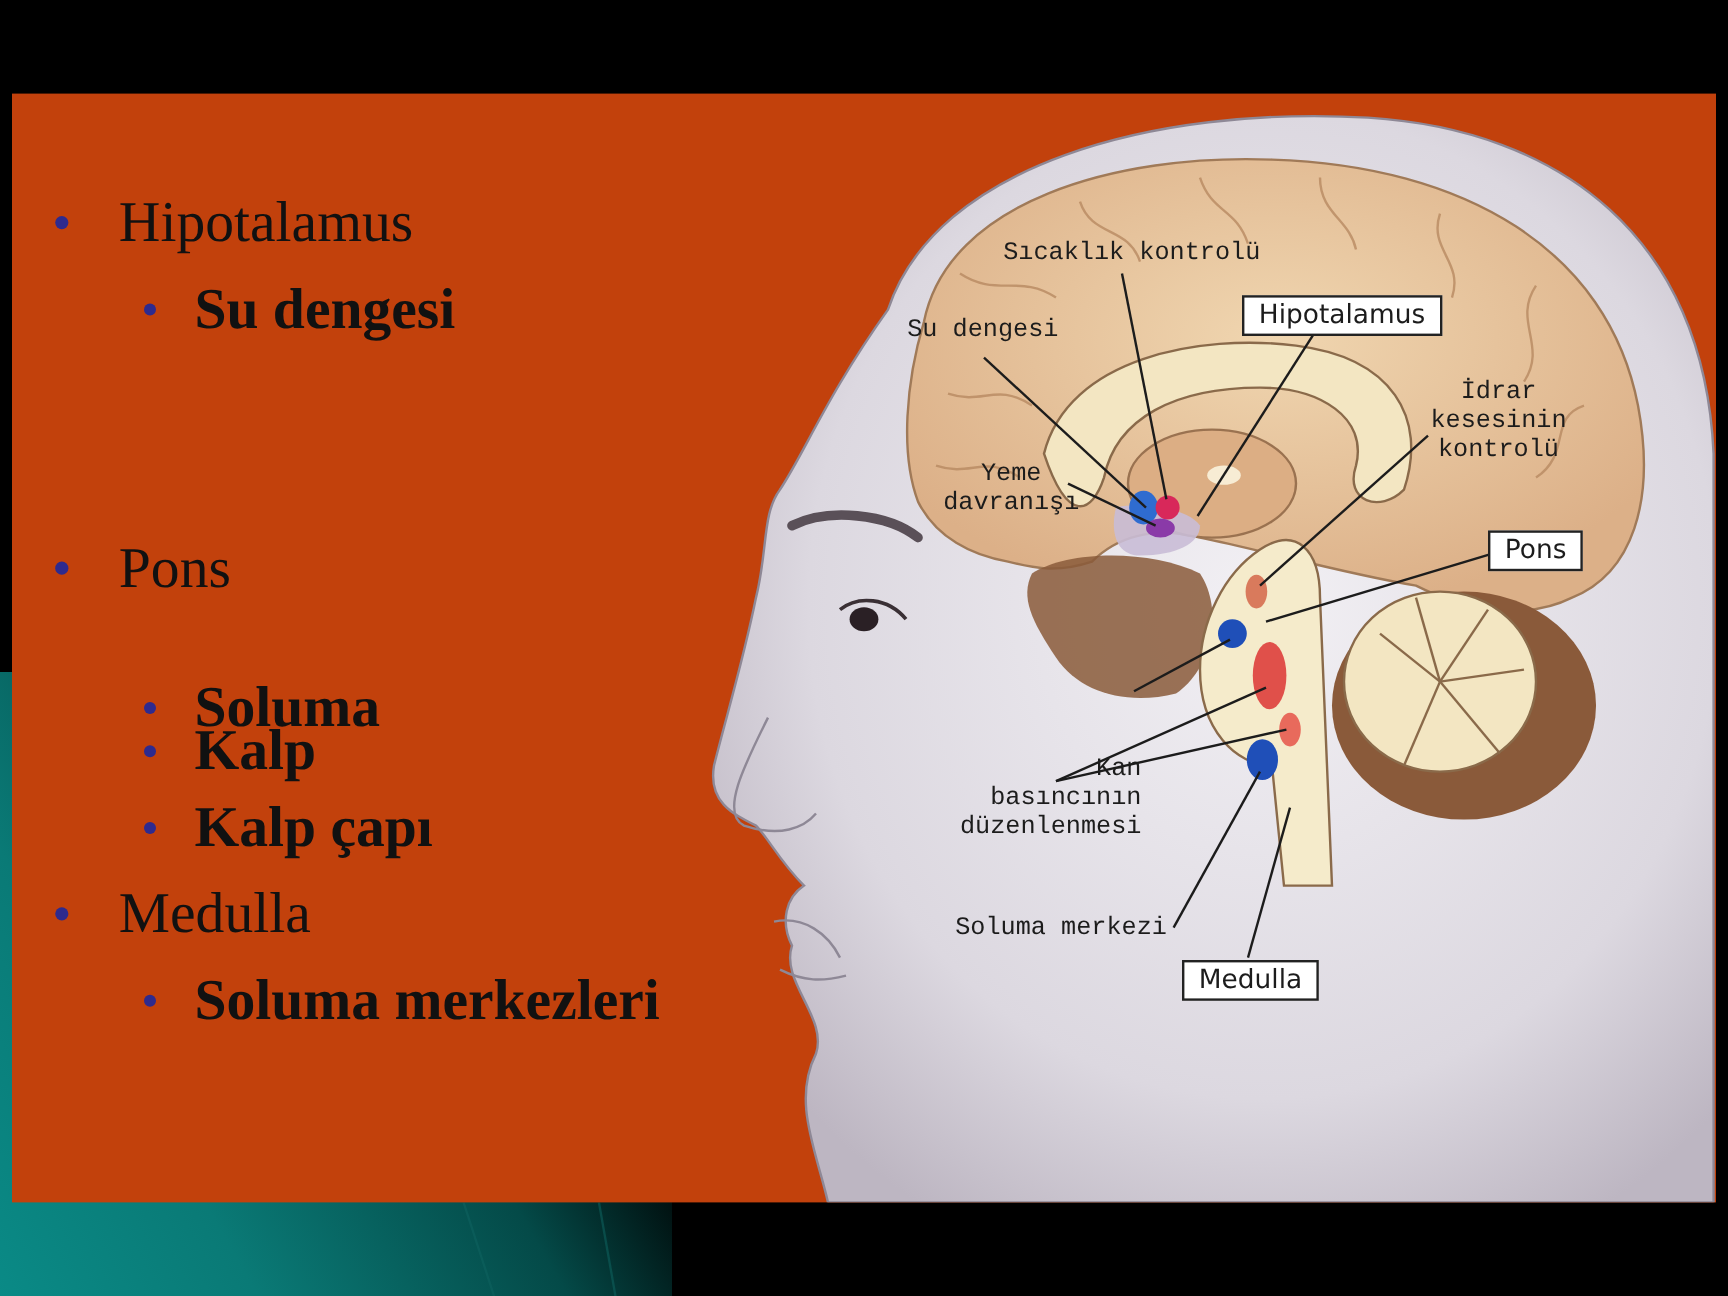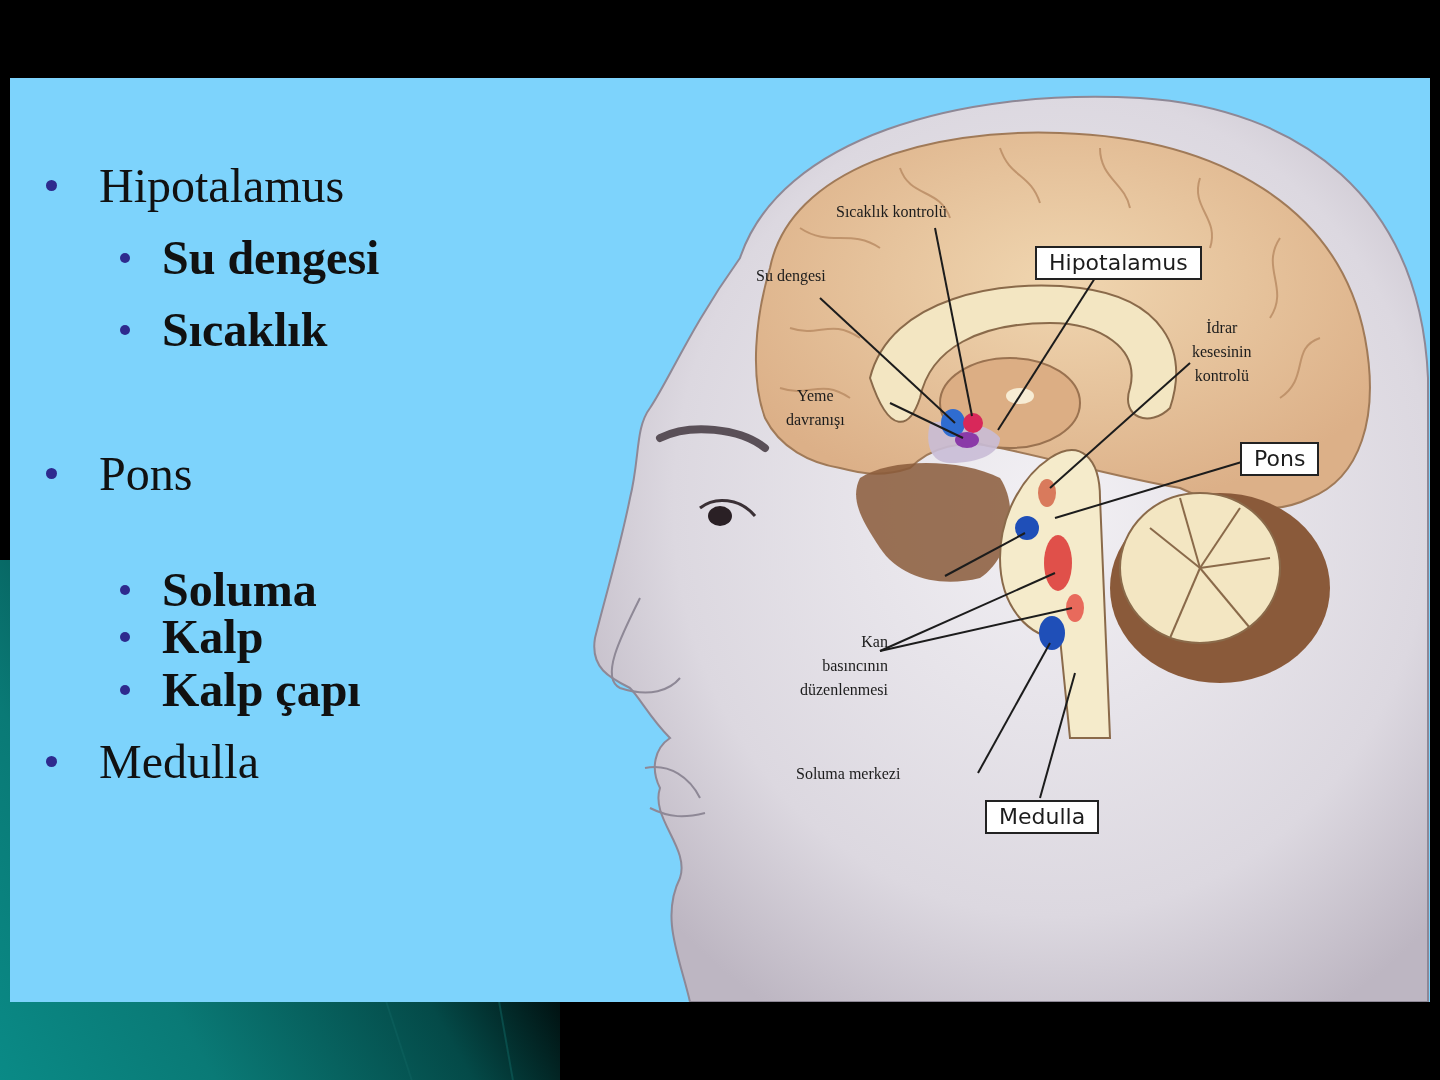--- a/index.html
+++ b/index.html
@@ -9,35 +9,35 @@
     font-family:"Liberation Serif", serif;
   }
   .teal-bg {
     position:absolute; left:0; top:560px; width:560px; height:520px;
     background: linear-gradient(60deg, #0a8a86 0%, #0a7a76 25%, #044a48 55%, #000 75%);
   }
   .teal-streak1 { position:absolute; left:398px; top:1002px; width:2px; height:78px; background:#0d5f5c; transform:skewX(18deg); opacity:.7; }
   .teal-streak2 { position:absolute; left:505px; top:1002px; width:2px; height:78px; background:#0d5f5c; transform:skewX(10deg); opacity:.6; }
   .slide {
     position:absolute; left:10px; top:78px; width:1420px; height:924px;
-    background:#7dd3fc; overflow:hidden;
+    background:#c2410c; overflow:hidden;
   }
   .bullets { position:absolute; left:0; top:0; width:600px; height:924px; }
   .b-item { position:absolute; display:flex; align-items:center; color:#111; white-space:nowrap; }
   .b-item .dot { display:inline-block; border-radius:50%; background:#2e2a8e; }
   .lvl1 { left:36px; font-size:48px; }
   .lvl1 .dot { width:11px; height:11px; margin-right:42px; }
   .lvl2 { left:110px; font-size:48px; font-weight:bold; }
   .lvl2 .dot { width:10px; height:10px; margin-right:32px; }
   .lvl1 .txt { font-weight:bold; }
 
   .figure { position:absolute; left:570px; top:0; width:850px; height:924px; }
   .figure svg { position:absolute; left:0; top:0; }
   .lbl {
-    position:absolute; font-family:Liberation Serif, serif; font-size:16px; color:#1c1c1c;
+    position:absolute; font-family:Liberation Mono, monospace; font-size:21px; color:#1c1c1c;
     line-height:24px; text-align:center; white-space:nowrap;
   }
   .boxlbl {
     position:absolute; font-family:"DejaVu Sans", sans-serif; font-size:22px; color:#1c1c1c;
     background:#fff; border:2px solid #222; padding:1px 12px; white-space:nowrap; line-height:28px;
   }
 </style>
 </head>
 <body>
 
@@ -49,43 +49,43 @@
 
   <div class="bullets">
     <div class="b-item lvl1" style="top:80px;">
       <span class="dot"></span>
       <span class="txt" style="font-weight:normal">Hipotalamus</span>
     </div>
     <div class="b-item lvl2" style="top:152px;">
       <span class="dot"></span>
       <span>Su dengesi</span>
     </div>
-    <div class="b-item lvl2" style="top:224px;">
-      <span class="dot"></span>
-      <span>Sıcaklık</span>
-    </div>
     <div class="b-item lvl1" style="top:368px;">
       <span class="dot"></span>
       <span class="txt" style="font-weight:normal">Pons</span>
     </div>
     <div class="b-item lvl2" style="top:440px;margin-top:44px;">
       <span class="dot"></span>
       <span>Soluma</span>
     </div>
-    <div class="b-item lvl2" style="top:531px;text-align:right;">
+    <div class="b-item lvl2" style="top:520px;text-align:right;">
       <span class="dot"></span>
       <span>Kalp</span>
     </div>
     <div class="b-item lvl2" style="top:584px;">
       <span class="dot"></span>
       <span>Kalp çapı</span>
     </div>
     <div class="b-item lvl1" style="top:656px;">
       <span class="dot"></span>
       <span class="txt" style="font-weight:normal">Medulla</span>
+    </div>
+    <div class="b-item lvl2" style="top:728px;">
+      <span class="dot"></span>
+      <span>Soluma merkezleri</span>
     </div>
   </div>
 
   <div class="figure">
     <svg width="850" height="924" viewBox="0 0 850 924">
       <defs>
         <radialGradient id="skin" cx="55%" cy="45%" r="65%">
           <stop offset="0%" stop-color="#f2f0f4"></stop>
           <stop offset="70%" stop-color="#dcd8e0"></stop>
           <stop offset="100%" stop-color="#bdb6c2"></stop>

